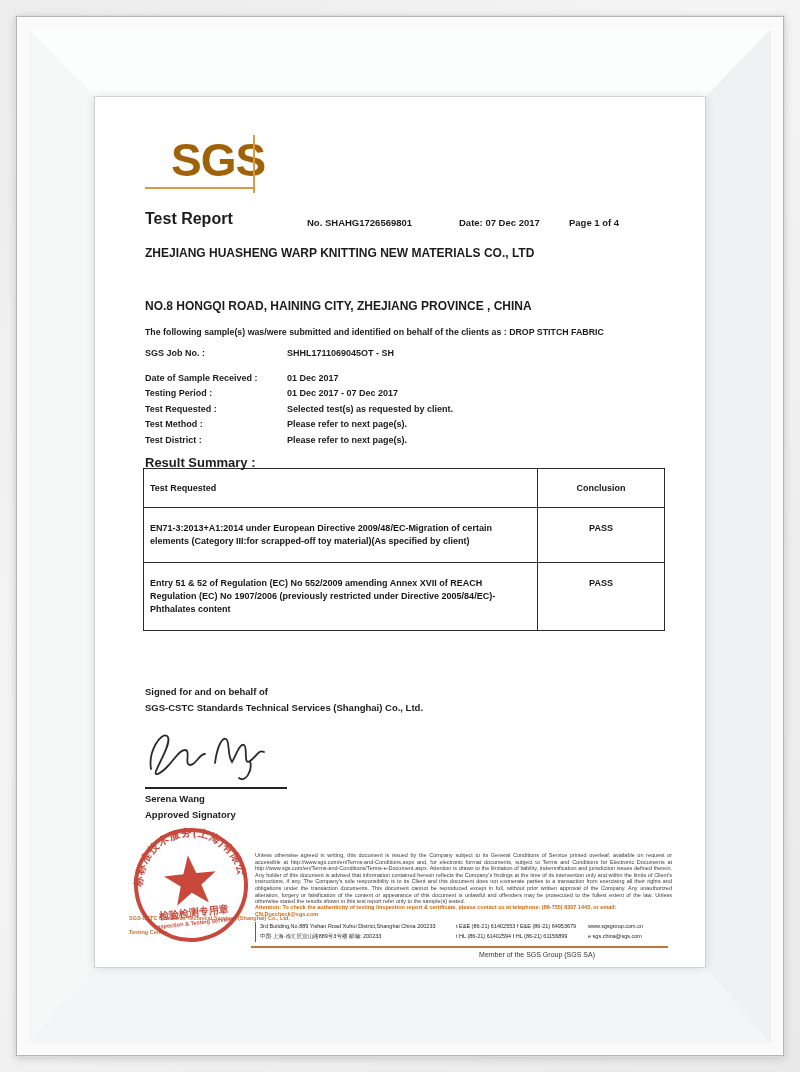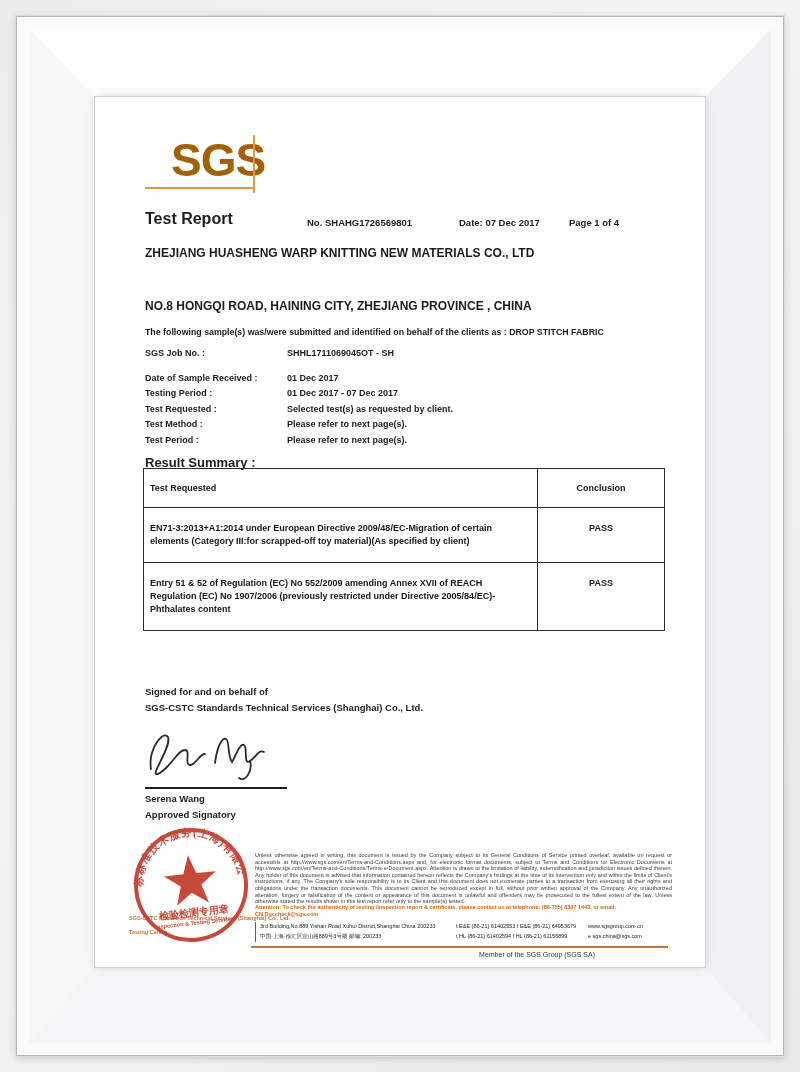--- a/index.html
+++ b/index.html
@@ -102,21 +102,21 @@
       <div class="abs info-label" style="top:251px">SGS Job No. :</div>
       <div class="abs info-value" style="top:251px">SHHL1711069045OT - SH</div>
       <div class="abs info-label" style="top:276px">Date of Sample Received :</div>
       <div class="abs info-value" style="top:276px">01 Dec 2017</div>
       <div class="abs info-label" style="top:291px">Testing Period :</div>
       <div class="abs info-value" style="top:291px">01 Dec 2017 - 07 Dec 2017</div>
       <div class="abs info-label" style="top:307px">Test Requested :</div>
       <div class="abs info-value" style="top:307px">Selected test(s) as requested by client.</div>
       <div class="abs info-label" style="top:322px">Test Method :</div>
       <div class="abs info-value" style="top:322px">Please refer to next page(s).</div>
-      <div class="abs info-label" style="top:338px">Test Period :</div>
+      <div class="abs info-label" style="top:338px">Test District :</div>
       <div class="abs info-value" style="top:338px">Please refer to next page(s).</div>
 
       <div class="abs result-summary">Result Summary :</div>
 
       <table class="summary">
         <tbody>
             <tr class="hrow">
           <th>Test Requested</th>
           <th class="concl">Conclusion</th>
         </tr>

